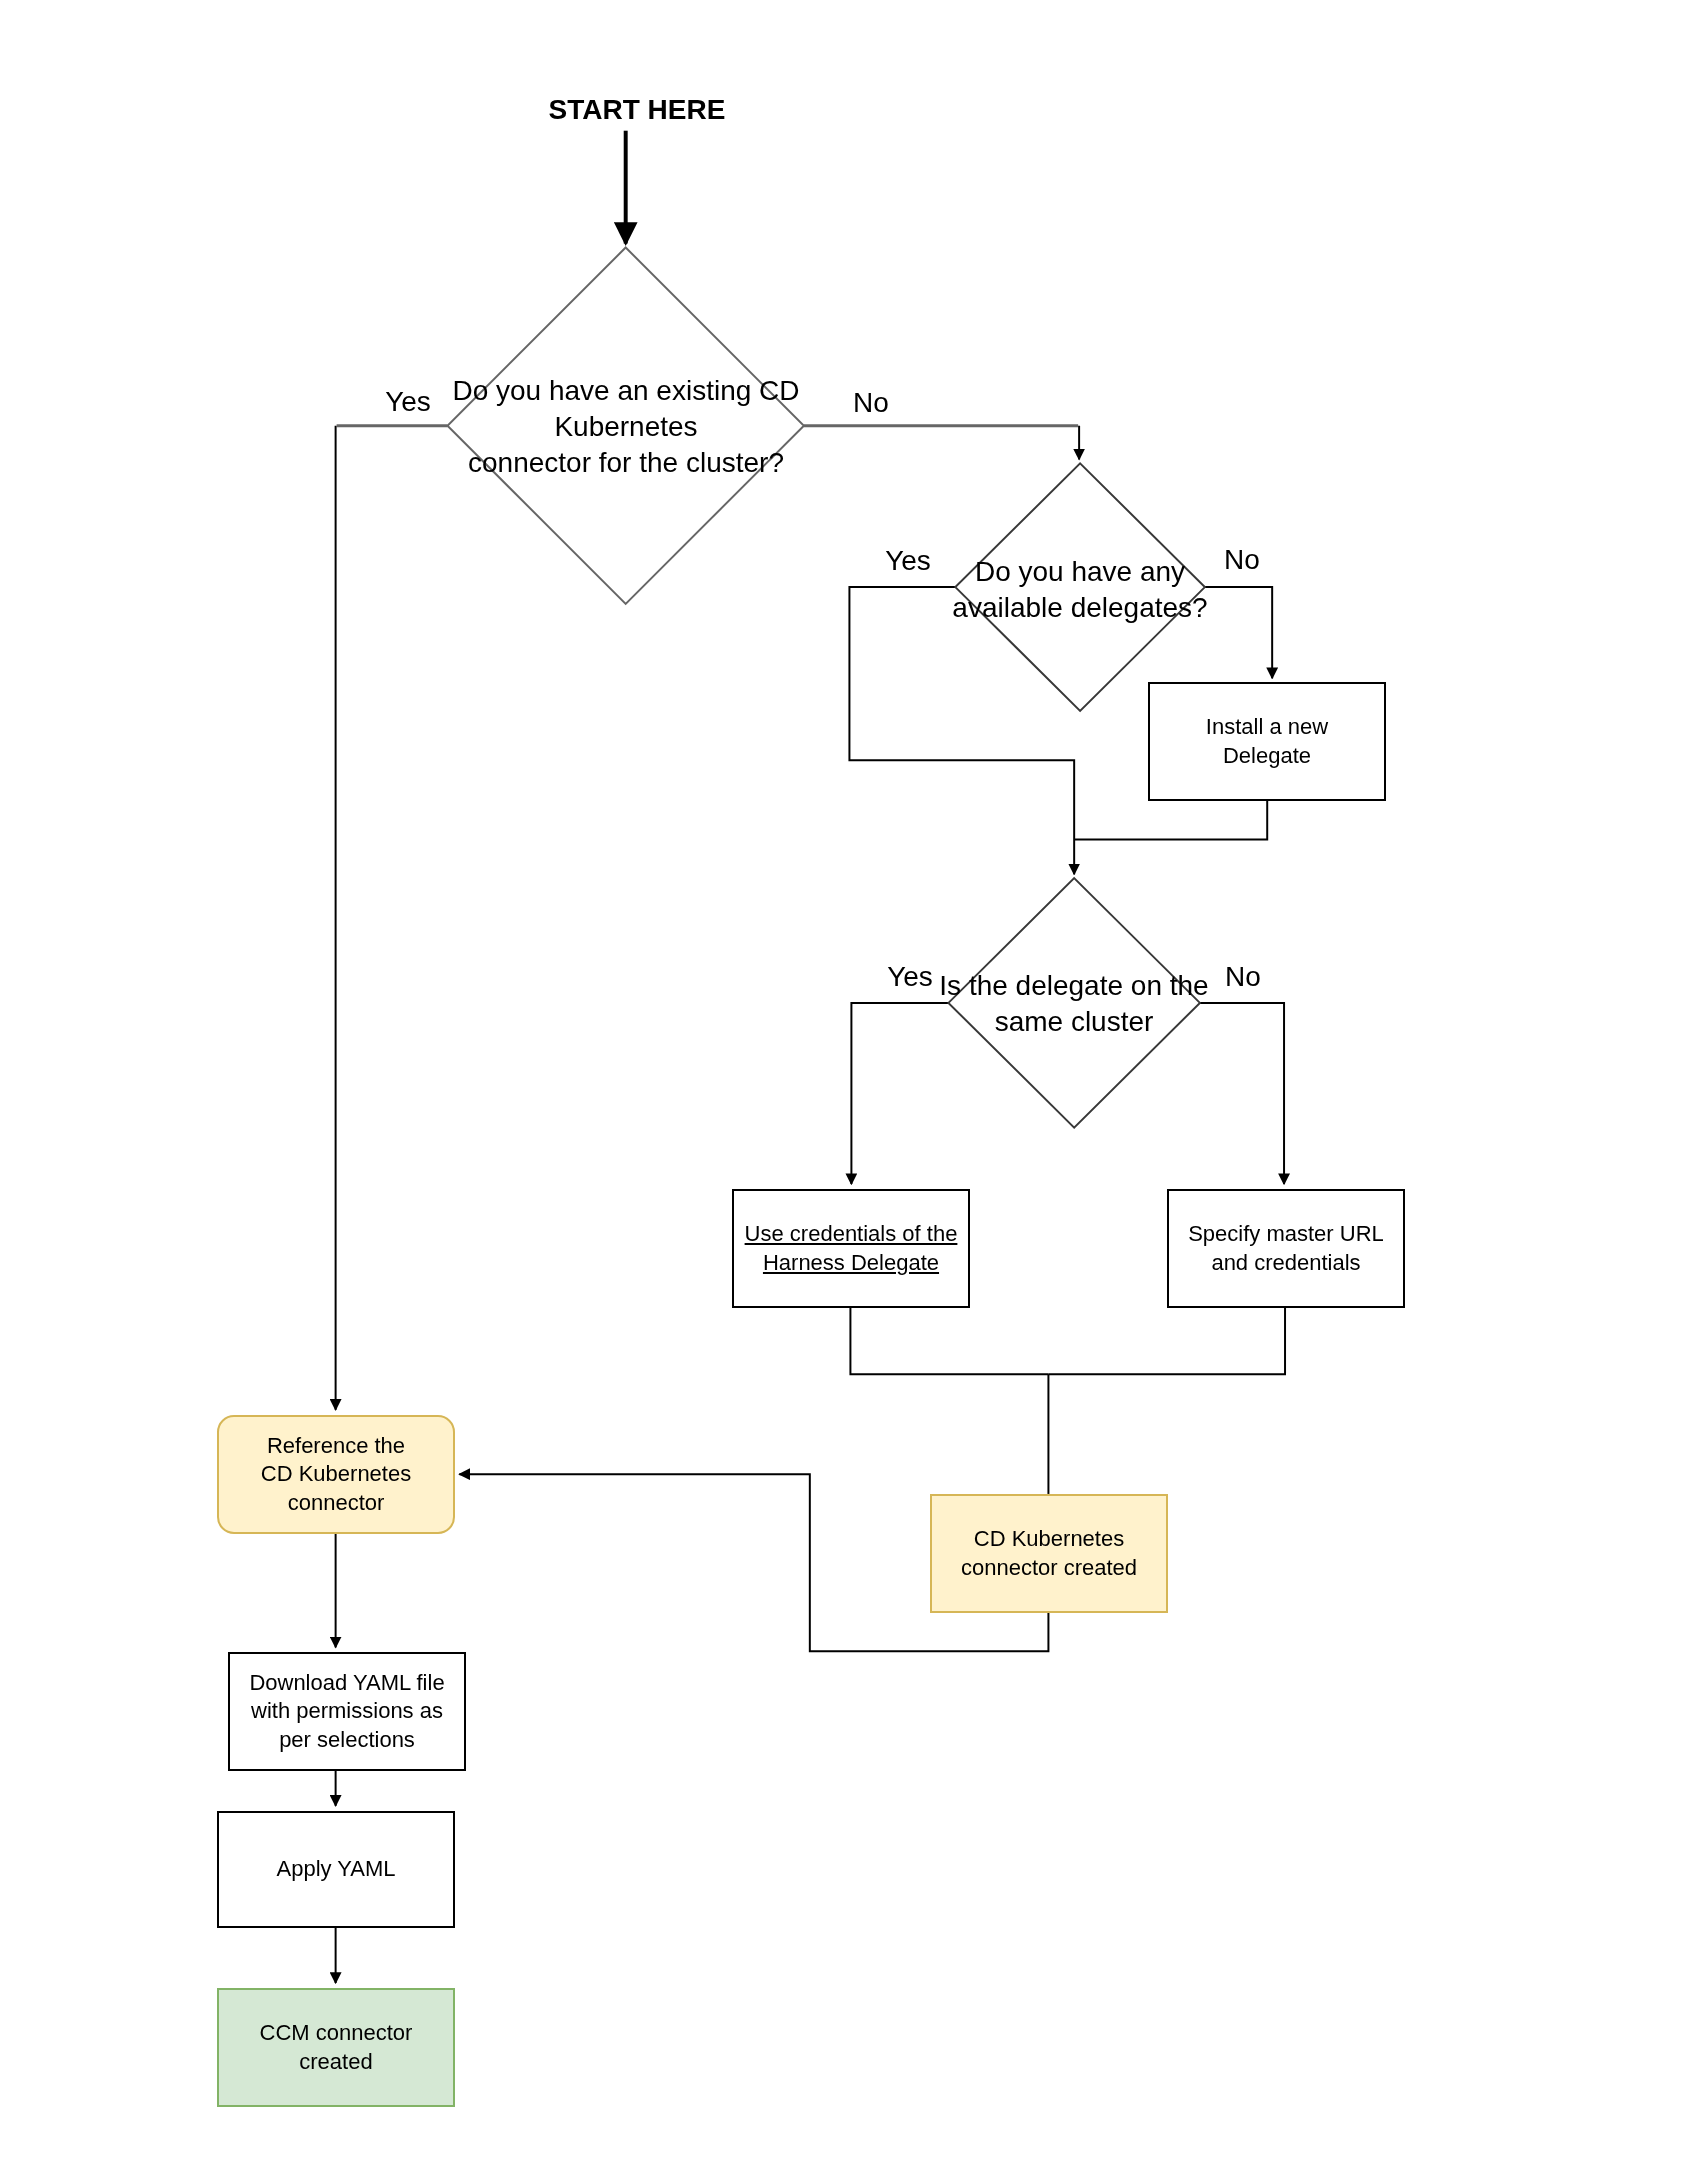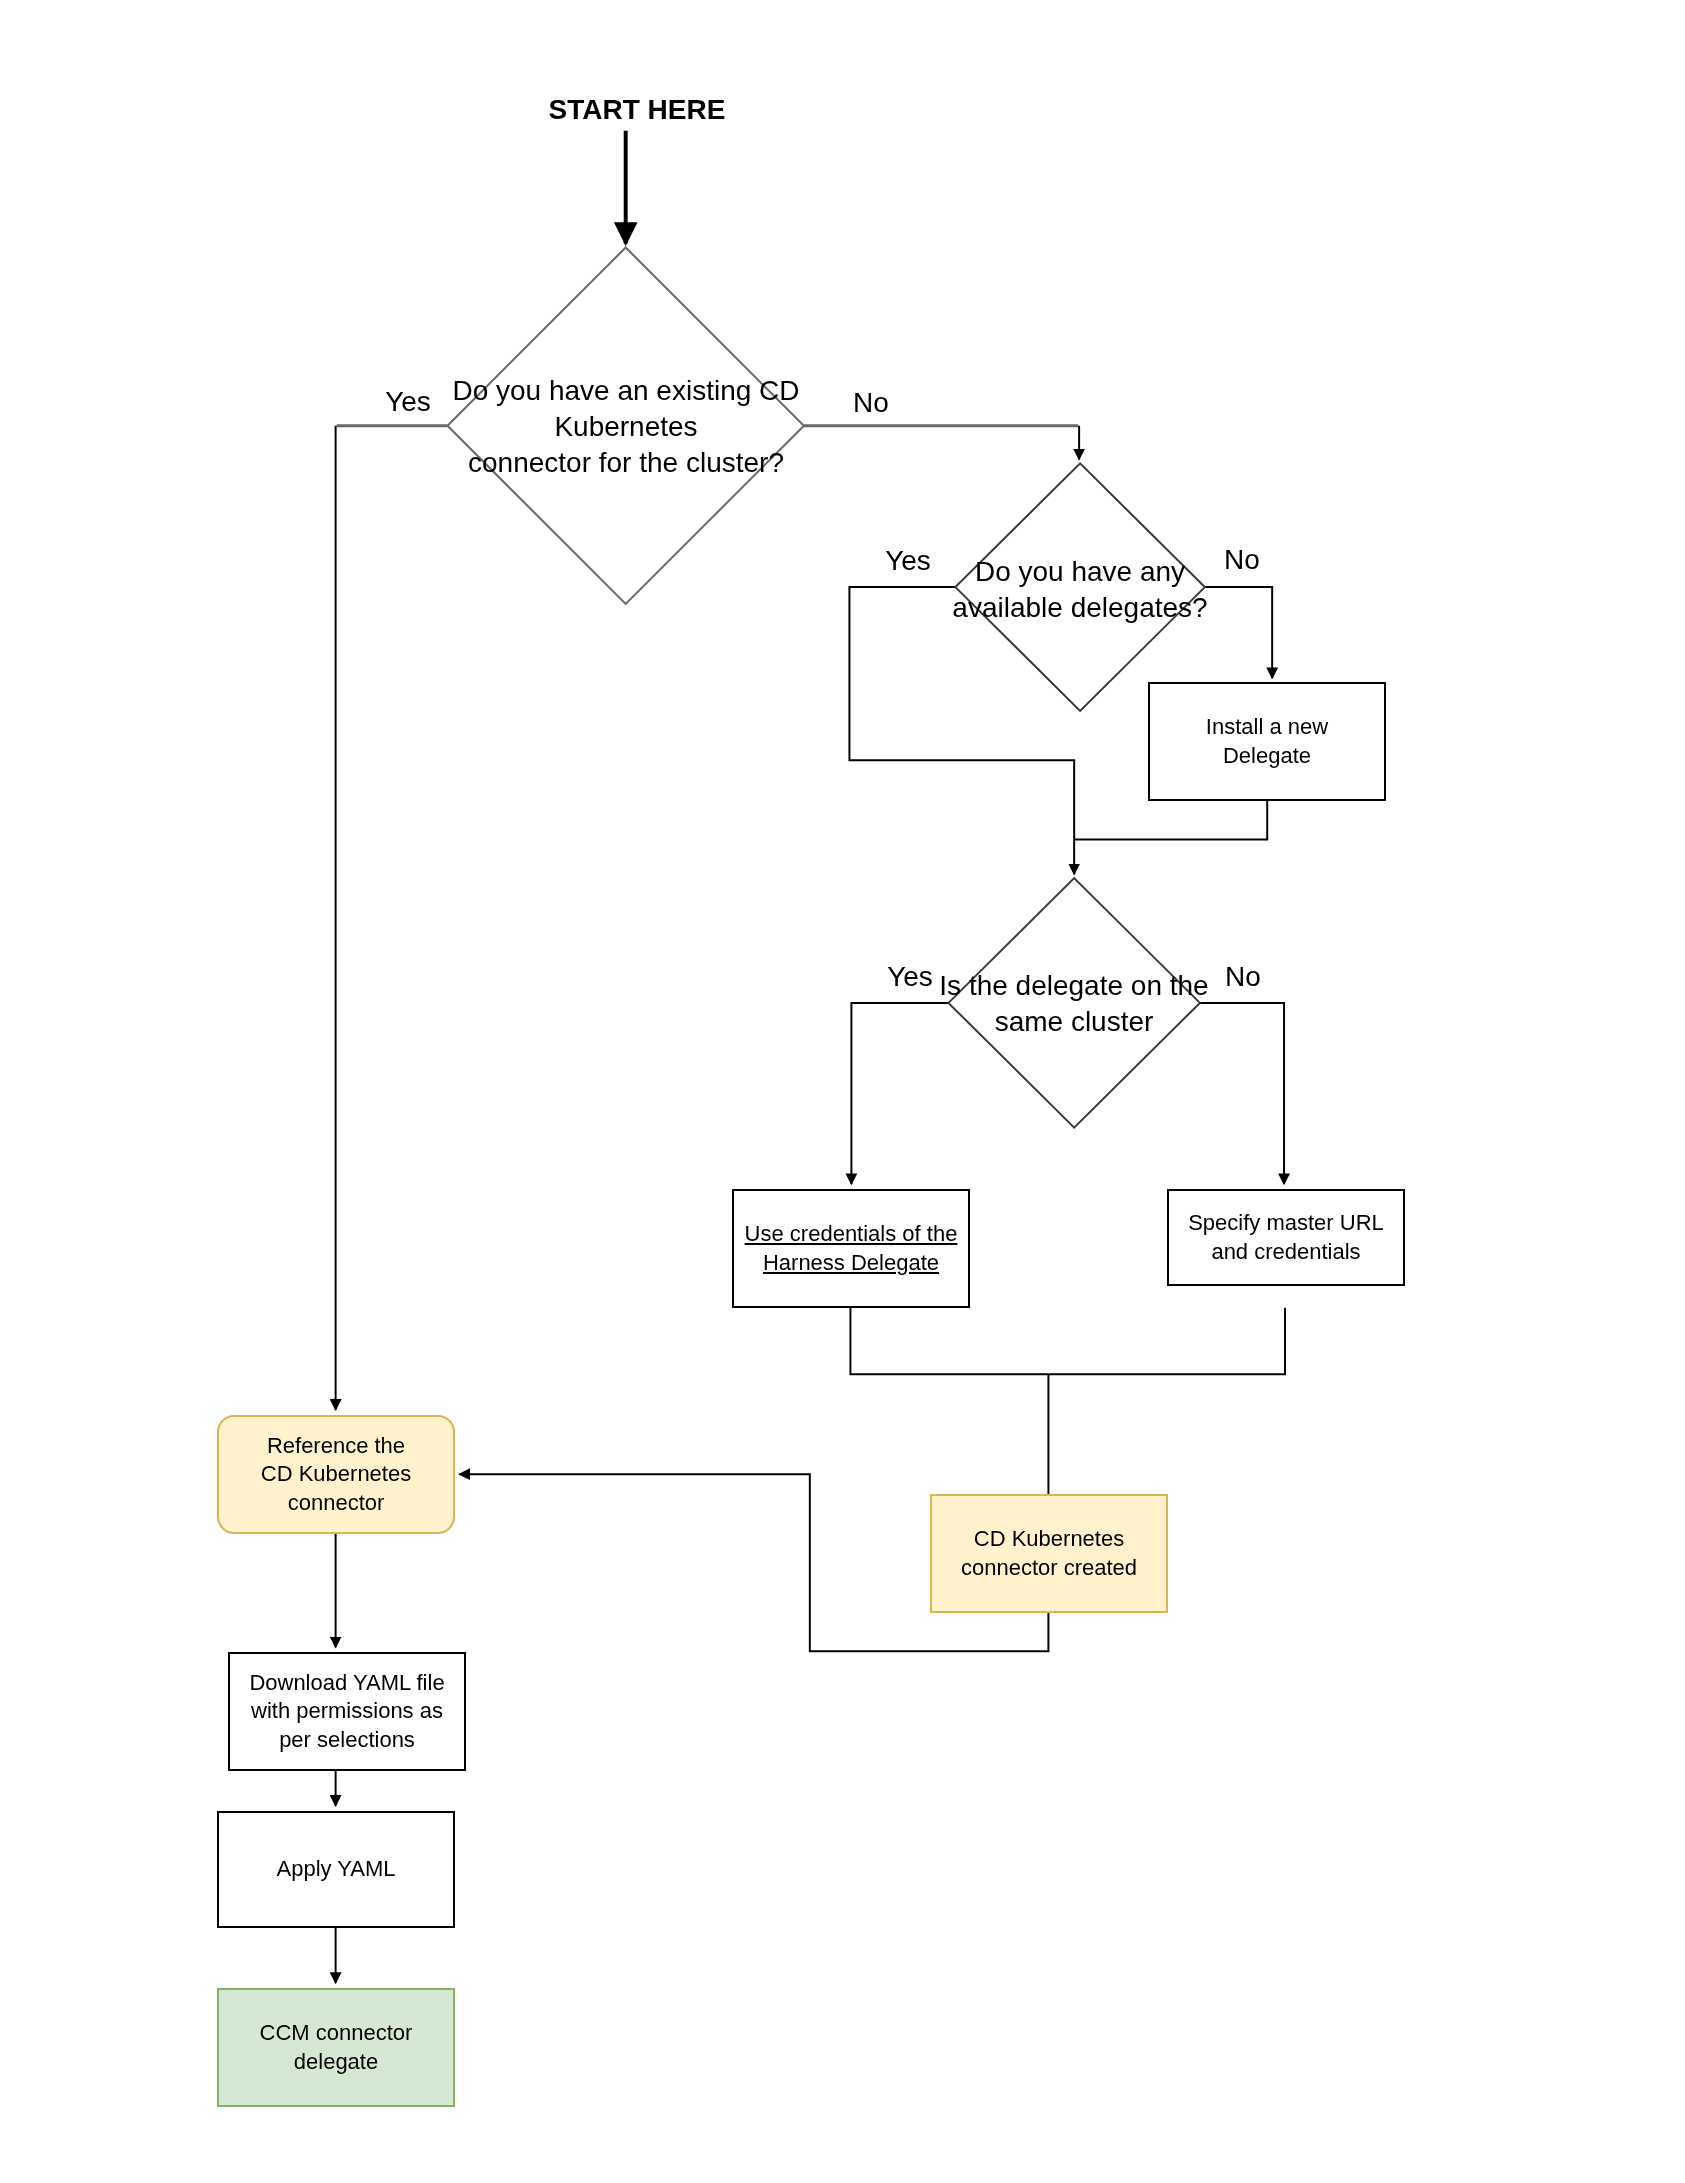--- a/index.html
+++ b/index.html
@@ -95,21 +95,21 @@
   <div class="box" style="left:1148px;top:682px;width:238px;height:119px;">
     <span>Install a new
 Delegate</span>
   </div>
 
   <div class="box" style="left:732px;top:1189px;width:238px;height:119px;text-decoration:underline;">
     <span>Use credentials of the
 Harness Delegate</span>
   </div>
 
-  <div class="box" style="left:1167px;top:1189px;width:238px;height:97px;">
+  <div class="box" style="left:1167px;top:1189px;width:238px;height:119px;">
     <span>Specify master URL
 and credentials</span>
   </div>
 
   <div class="box milestone" style="left:930px;top:1494px;width:238px;height:119px;">
     <span>CD Kubernetes
 connector created</span>
   </div>
 
   <div class="box milestone" style="left:217px;top:1415px;width:238px;height:119px;border-radius:17px;">
@@ -123,17 +123,17 @@
 with permissions as
 per selections</span>
   </div>
 
   <div class="box" style="left:217px;top:1811px;width:238px;height:117px;">
     <span>Apply YAML</span>
   </div>
 
   <div class="box terminal" style="left:217px;top:1988px;width:238px;height:119px;">
     <span>CCM connector
-delegate</span>
+created</span>
   </div>
 
 </div>
 
 
 </body></html>

